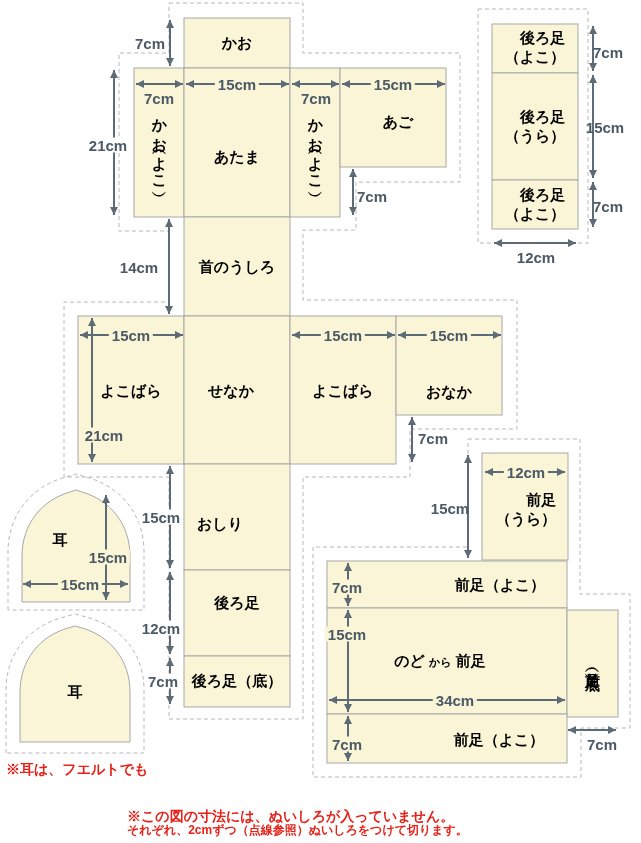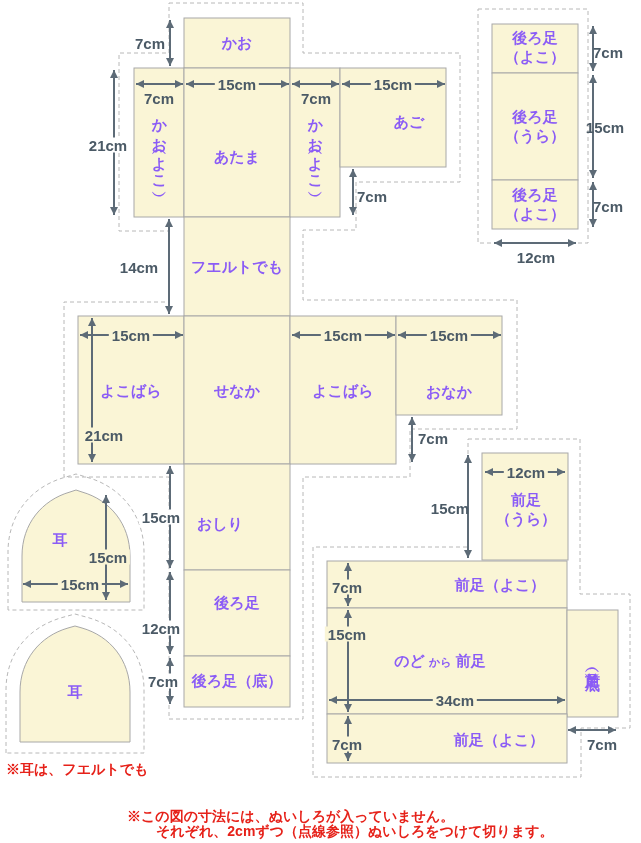--- a/index.html
+++ b/index.html
@@ -7,21 +7,21 @@
          font-family:"Liberation Sans",sans-serif;}
   svg{position:absolute;left:0;top:0;}
   .piece{fill:#faf5d6;stroke:#a8a8a8;stroke-width:1;}
   .outline{fill:none;stroke:#b8b8b8;stroke-width:1;stroke-dasharray:4 3;}
   .arrow{stroke:#5d6b77;stroke-width:2;}
   .m{position:absolute;transform:translate(-50%,-50%);font-weight:bold;font-size:15px;
      color:#4b5a66;white-space:nowrap;line-height:1;}
   .m.bgc{background:#faf5d6;padding:0 3px;}
   .m.bgw{background:#ffffff;padding:0 3px;}
   .p{position:absolute;transform:translate(-50%,-50%);font-weight:bold;font-size:15px;
-     color:#8b5cf6;text-align:center;white-space:pre-line;line-height:1.25;}
+     color:#000000;text-align:right;white-space:pre-line;line-height:1.25;}
   .p.vert{writing-mode:vertical-rl;letter-spacing:1px;}
   .note{position:absolute;font-weight:bold;color:#e62119;white-space:nowrap;line-height:1.2;}
   .kara{font-size:11px;}
 </style>
 </head>
 <body>
 
 <div id="stage">
 
 <svg width="641" height="843" viewBox="0 0 641 843">
@@ -95,30 +95,30 @@
     <line class="arrow" x1="485" y1="472" x2="565" y2="472" marker-start="url(#ah)" marker-end="url(#ah)"></line>
     <line class="arrow" x1="329" y1="700" x2="565" y2="700" marker-start="url(#ah)" marker-end="url(#ah)"></line>
     <line class="arrow" x1="568" y1="730" x2="616" y2="730" marker-start="url(#ah)" marker-end="url(#ah)"></line>
   </g>
 </svg>
 
 <div class="p" style="left:237px;top:43px">かお</div>
 <div class="p vert" style="left:159px;top:146px">かお（よこ）</div>
 <div class="p" style="left:237px;top:157px">あたま</div>
 <div class="p vert" style="left:315px;top:146px">かお（よこ）</div>
-<div class="p" style="left:409px;top:122px">あご</div>
+<div class="p" style="left:398px;top:122px">あご</div>
 <div class="p" style="left:535px;top:48px">後ろ足
 （よこ）</div>
 <div class="p" style="left:535px;top:127px">後ろ足
 （うら）</div>
 <div class="p" style="left:535px;top:205px">後ろ足
 （よこ）</div>
-<div class="p" style="left:237px;top:267px">フエルトでも</div>
+<div class="p" style="left:237px;top:267px">首のうしろ</div>
 <div class="p" style="left:131px;top:391px">よこばら</div>
-<div class="p" style="left:237px;top:391px">せなか</div>
+<div class="p" style="left:231px;top:391px">せなか</div>
 <div class="p" style="left:343px;top:391px">よこばら</div>
 <div class="p" style="left:449px;top:392px">おなか</div>
 <div class="p" style="left:220px;top:524px">おしり</div>
 <div class="p" style="left:237px;top:603px">後ろ足</div>
 <div class="p" style="left:237px;top:681px">後ろ足（底）</div>
 <div class="p" style="left:60px;top:540px">耳</div>
 <div class="p" style="left:75px;top:692px">耳</div>
 <div class="p" style="left:526px;top:510px">前足
 （うら）</div>
 <div class="p" style="left:500px;top:585px">前足（よこ）</div>
@@ -151,15 +151,15 @@
 <div class="m bgc" style="left:526px;top:472px">12cm</div>
 <div class="m" style="left:450px;top:508px">15cm</div>
 <div class="m bgc" style="left:347px;top:587px">7cm</div>
 <div class="m bgc" style="left:347px;top:634px">15cm</div>
 <div class="m bgc" style="left:455px;top:700px">34cm</div>
 <div class="m bgc" style="left:347px;top:744px">7cm</div>
 <div class="m" style="left:602px;top:744px">7cm</div>
 
 <div class="note" style="left:6px;top:761px;font-size:14px">※耳は、フエルトでも</div>
 <div class="note" style="left:127px;top:808px;font-size:14px">※この図の寸法には、ぬいしろが入っていません。</div>
-<div class="note" style="left:156px;top:823px;font-size:14px">それぞれ、2cmずつ（点線参照）ぬいしろをつけて切ります。</div>
+<div class="note" style="left:127px;top:823px;font-size:12px">それぞれ、2cmずつ（点線参照）ぬいしろをつけて切ります。</div>
 
 </div>
 
 </body></html>

